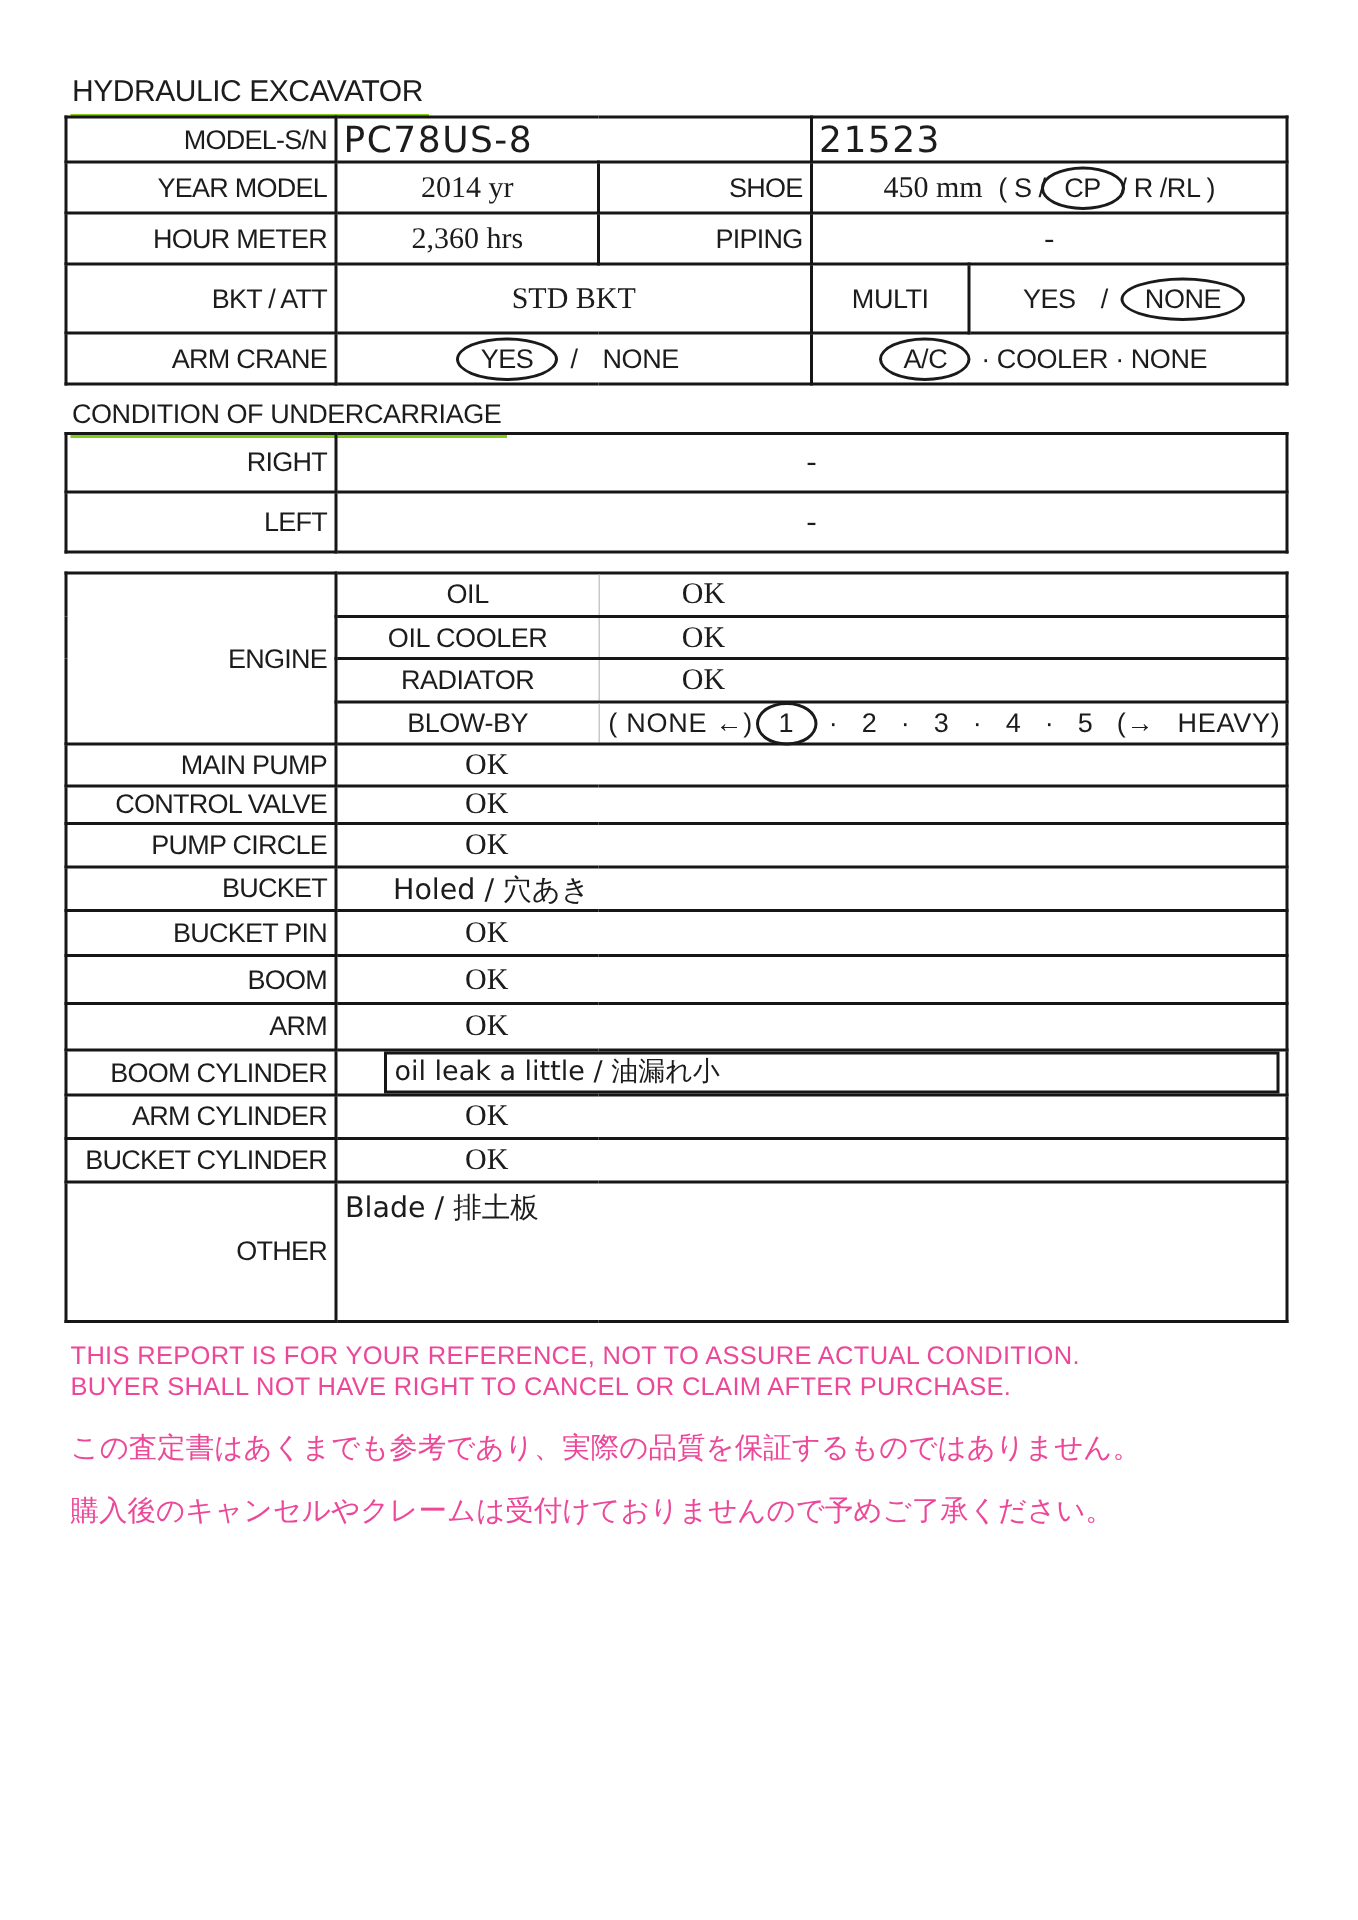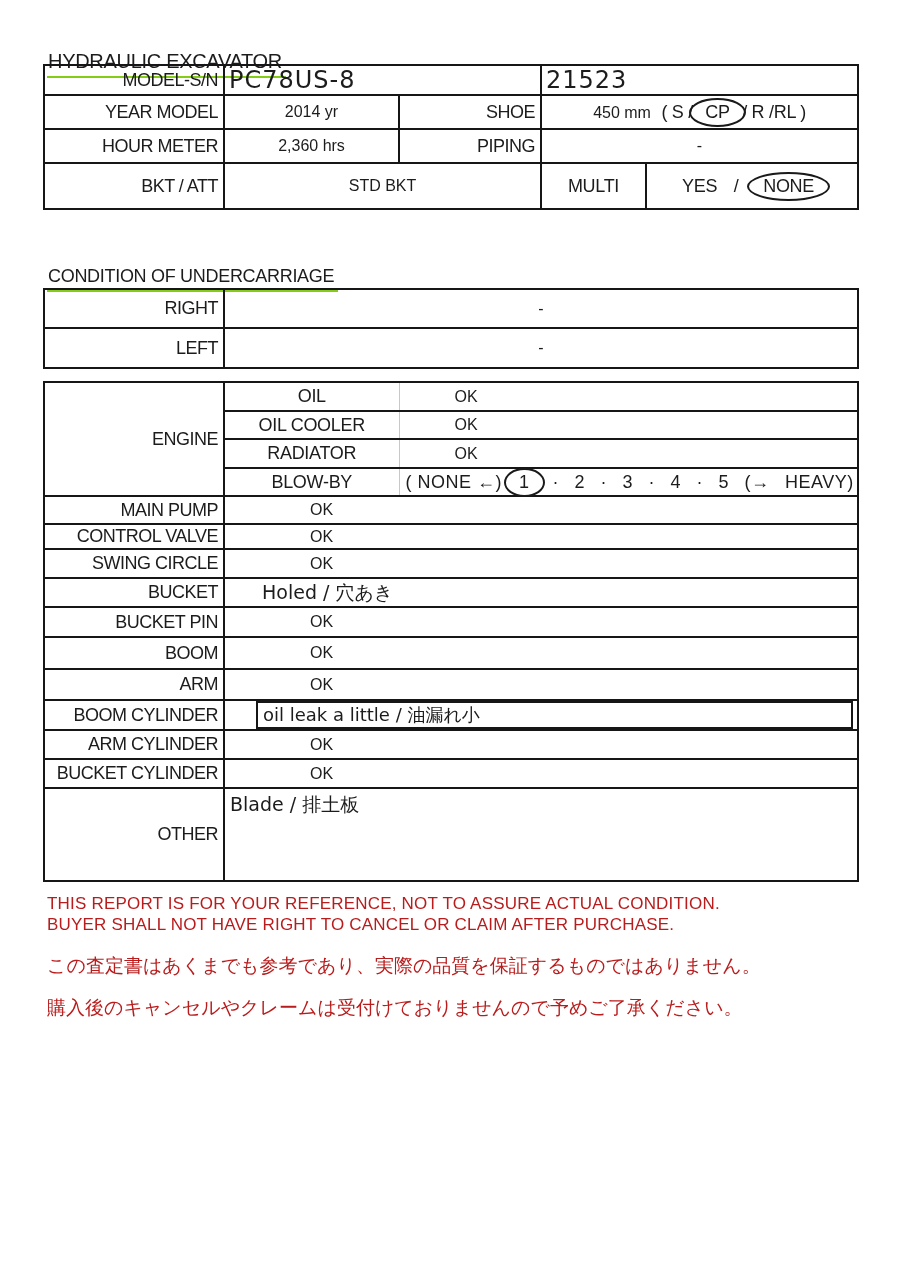--- a/index.html
+++ b/index.html
@@ -18,21 +18,21 @@
 
   
   table { border-collapse:collapse; table-layout:fixed; }
   td { border:2px solid #161616; padding:0; white-space:nowrap; vertical-align:middle; }
 
   .lbl { text-align:right; padding-right:5px; font-size:18px; letter-spacing:-0.5px; }
   .lblf { font-family:"Liberation Sans", sans-serif; font-size:18px; letter-spacing:-0.3px; }
   .center { text-align:center; }
 
   .model-val { font-family:"DejaVu Sans", sans-serif; font-size:24px; letter-spacing:1px; padding-left:4px; }
-  .v20 { font-family:Liberation Sans, sans-serif; font-size:16px; }
+  .v20 { font-family:Liberation Serif, serif; font-size:20px; }
   .v19 { font-family:"DejaVu Sans", sans-serif; font-size:19px; }
 
   
   .circ {
     display:inline-block; border:2px solid #1a1a1a; border-radius:50%;
     padding:2px 14px; margin:-5px -8px; text-align:center;
   }
   .gap { margin:0 12px; }
 
   
@@ -47,34 +47,34 @@
   .bbnum  { padding:2px 13px; margin:-5px -2px -5px 2px; }
 
   .inner-box {
     margin-left:31px; margin-right:4px; border:2px solid #161616;
     height:24px; line-height:23px; padding-left:5px;
     font-family:"DejaVu Sans", sans-serif; font-size:18px;
   }
   .other-val { vertical-align:top; padding:3px 0 0 5px; }
 
   
-  .disc div { color:#b91c1c; white-space:nowrap; }
+  .disc div { color:#ec4899; white-space:nowrap; }
   .disc .en { font-size:17px; line-height:21px; letter-spacing:0.2px; }
   .disc .jp { font-size:19px; line-height:22px;margin-top:20px; }
 </style>
 </head>
 <body>
 
 <div class="page">
 
   <div class="abs" style="left:47px; top:50px;">
     <span class="heading title">HYDRAULIC EXCAVATOR</span>
   </div>
 
-  <table class="abs" style="left:43px; top:64px; width:814px;">
+  <table class="abs" style="left:43px; top:77px; width:814px;">
     <colgroup>
       <col style="width:180px">
         <col style="width:175px">
         <col style="width:142px">
         <col style="width:105px">
         <col style="width:212px">
     </colgroup>
     <tbody>
         <tr style="height:28px">
       <td class="lbl">MODEL-S/N</td>
@@ -101,20 +101,32 @@
     <tr style="height:46px">
       <td class="lbl">BKT / ATT</td>
       <td colspan="2" class="center v20">STD BKT</td>
       <td class="center lblf">MULTI</td>
       <td class="center lblf">
         <span>YES</span>
         <span class="gap">/</span>
         <span class="circ">NONE</span>
       </td>
     </tr>
+    <tr style="height:34px">
+      <td class="lbl">ARM CRANE</td>
+      <td colspan="2" class="center lblf">
+        <span class="circ">YES</span>
+        <span class="gap">/</span>
+        <span>NONE</span>
+      </td>
+      <td colspan="2" class="center lblf">
+        <span class="circ">A/C</span>
+        <span style="margin-left:10px;">· COOLER · NONE</span>
+      </td>
+    </tr>
   </tbody>
     </table>
 
   <div class="abs" style="left:47px; top:266px;">
     <span class="heading">CONDITION OF UNDERCARRIAGE</span>
   </div>
 
   <table class="abs" style="left:43px; top:288px; width:814px;">
     <colgroup>
         <col style="width:180px">
@@ -162,21 +174,21 @@
 
     <tr style="height:28px">
       <td class="lbl">MAIN PUMP</td>
       <td colspan="2" class="v20 ok85">OK</td>
     </tr>
     <tr style="height:25px">
       <td class="lbl">CONTROL VALVE</td>
       <td colspan="2" class="v20 ok85">OK</td>
     </tr>
     <tr style="height:29px">
-      <td class="lbl">SWING CIRCLE</td>
+      <td class="lbl">PUMP CIRCLE</td>
       <td colspan="2" class="v20 ok85">OK</td>
     </tr>
     <tr style="height:29px">
       <td class="lbl">BUCKET</td>
       <td colspan="2" class="v19 pv37">Holed / 穴あき</td>
     </tr>
     <tr style="height:30px">
       <td class="lbl">BUCKET PIN</td>
       <td colspan="2" class="v20 ok85">OK</td>
     </tr>

